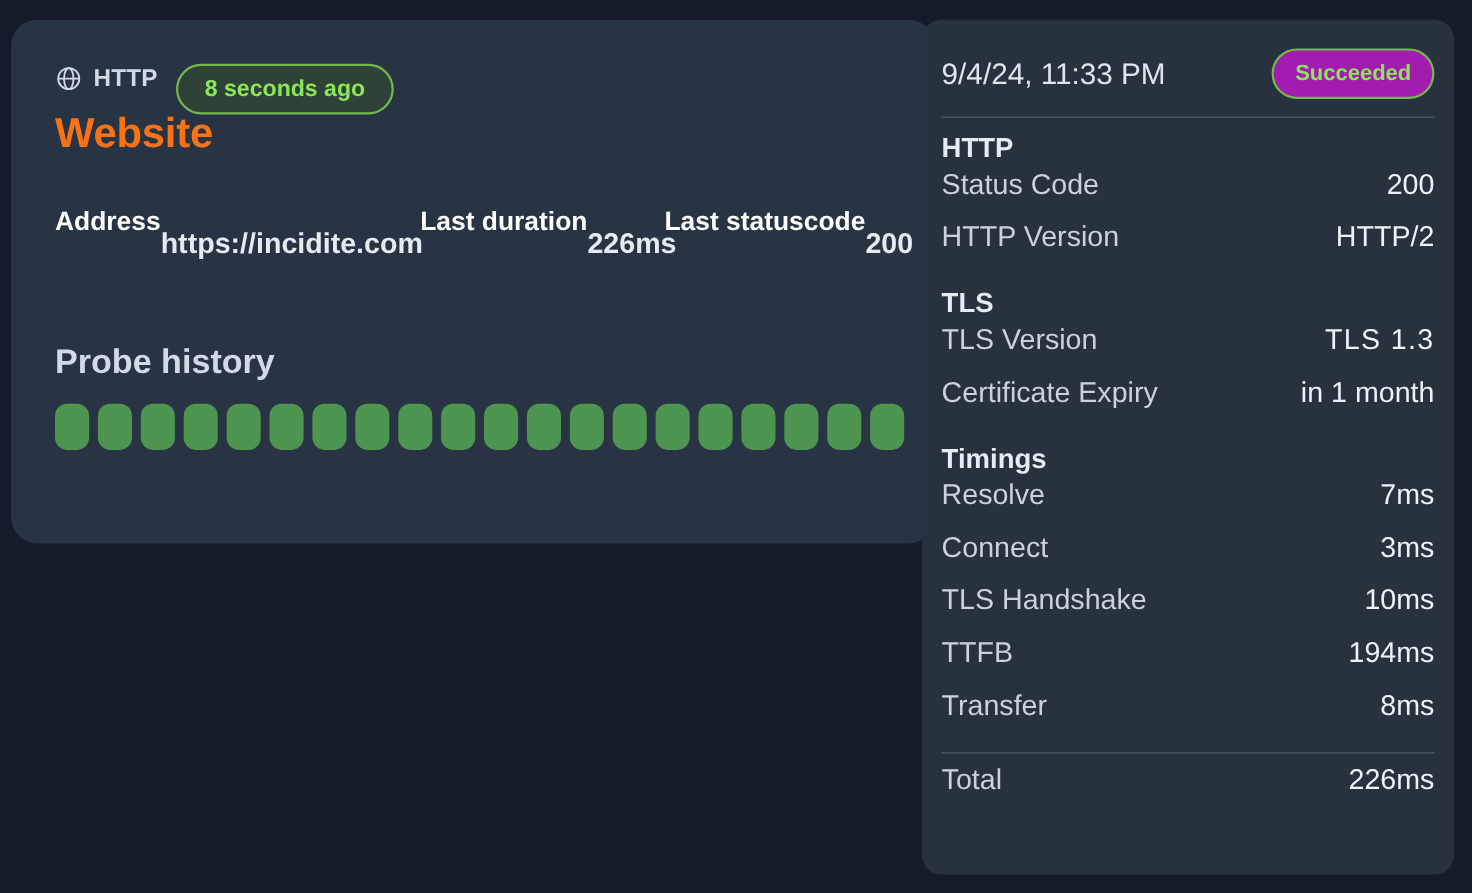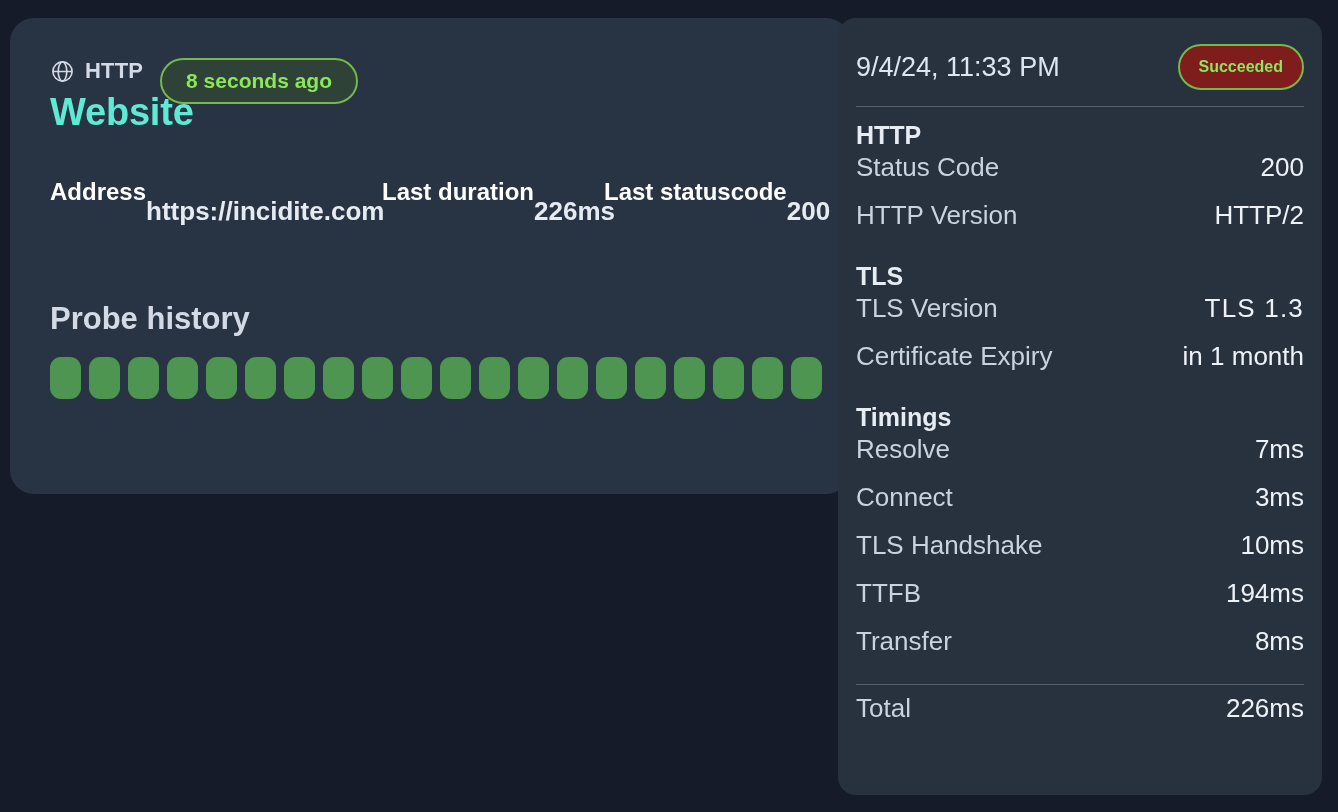--- a/index.html
+++ b/index.html
@@ -59,24 +59,24 @@
   }
 
   .proto-label {
     font-size: 22px;
     font-weight: bold;
     color: #d3dae6;
     letter-spacing: 0.2px;
   }
 
   .monitor-title {
-    margin-top: 4px;
+    margin-top: 14px;
     font-size: 38px;
     font-weight: bold;
-    color: #5eead4;
+    color: #f97316;
     letter-spacing: -0.2px;
     line-height: 1.1;
   }
 
   .time-badge {
     position: absolute;
     right: 492px;
     top: 40px;
     display: inline-flex;
     align-items: center;
@@ -171,23 +171,23 @@
   }
 
   .status-badge {
     display: inline-flex;
     align-items: center;
     justify-content: center;
     height: 46px;
     padding: 12px 19px;
     border: 2px solid #74b94a;
     border-radius: 23px;
-    background: #7f1d1d;
+    background: #a21caf;
     color: #8ce65a;
-    font-size: 16px;
+    font-size: 20px;
     font-weight: bold;
     white-space: nowrap;
   }
 
   .rule {
     height: 1px;
     background: #56606e;
     margin-top: 12px;
   }
 

